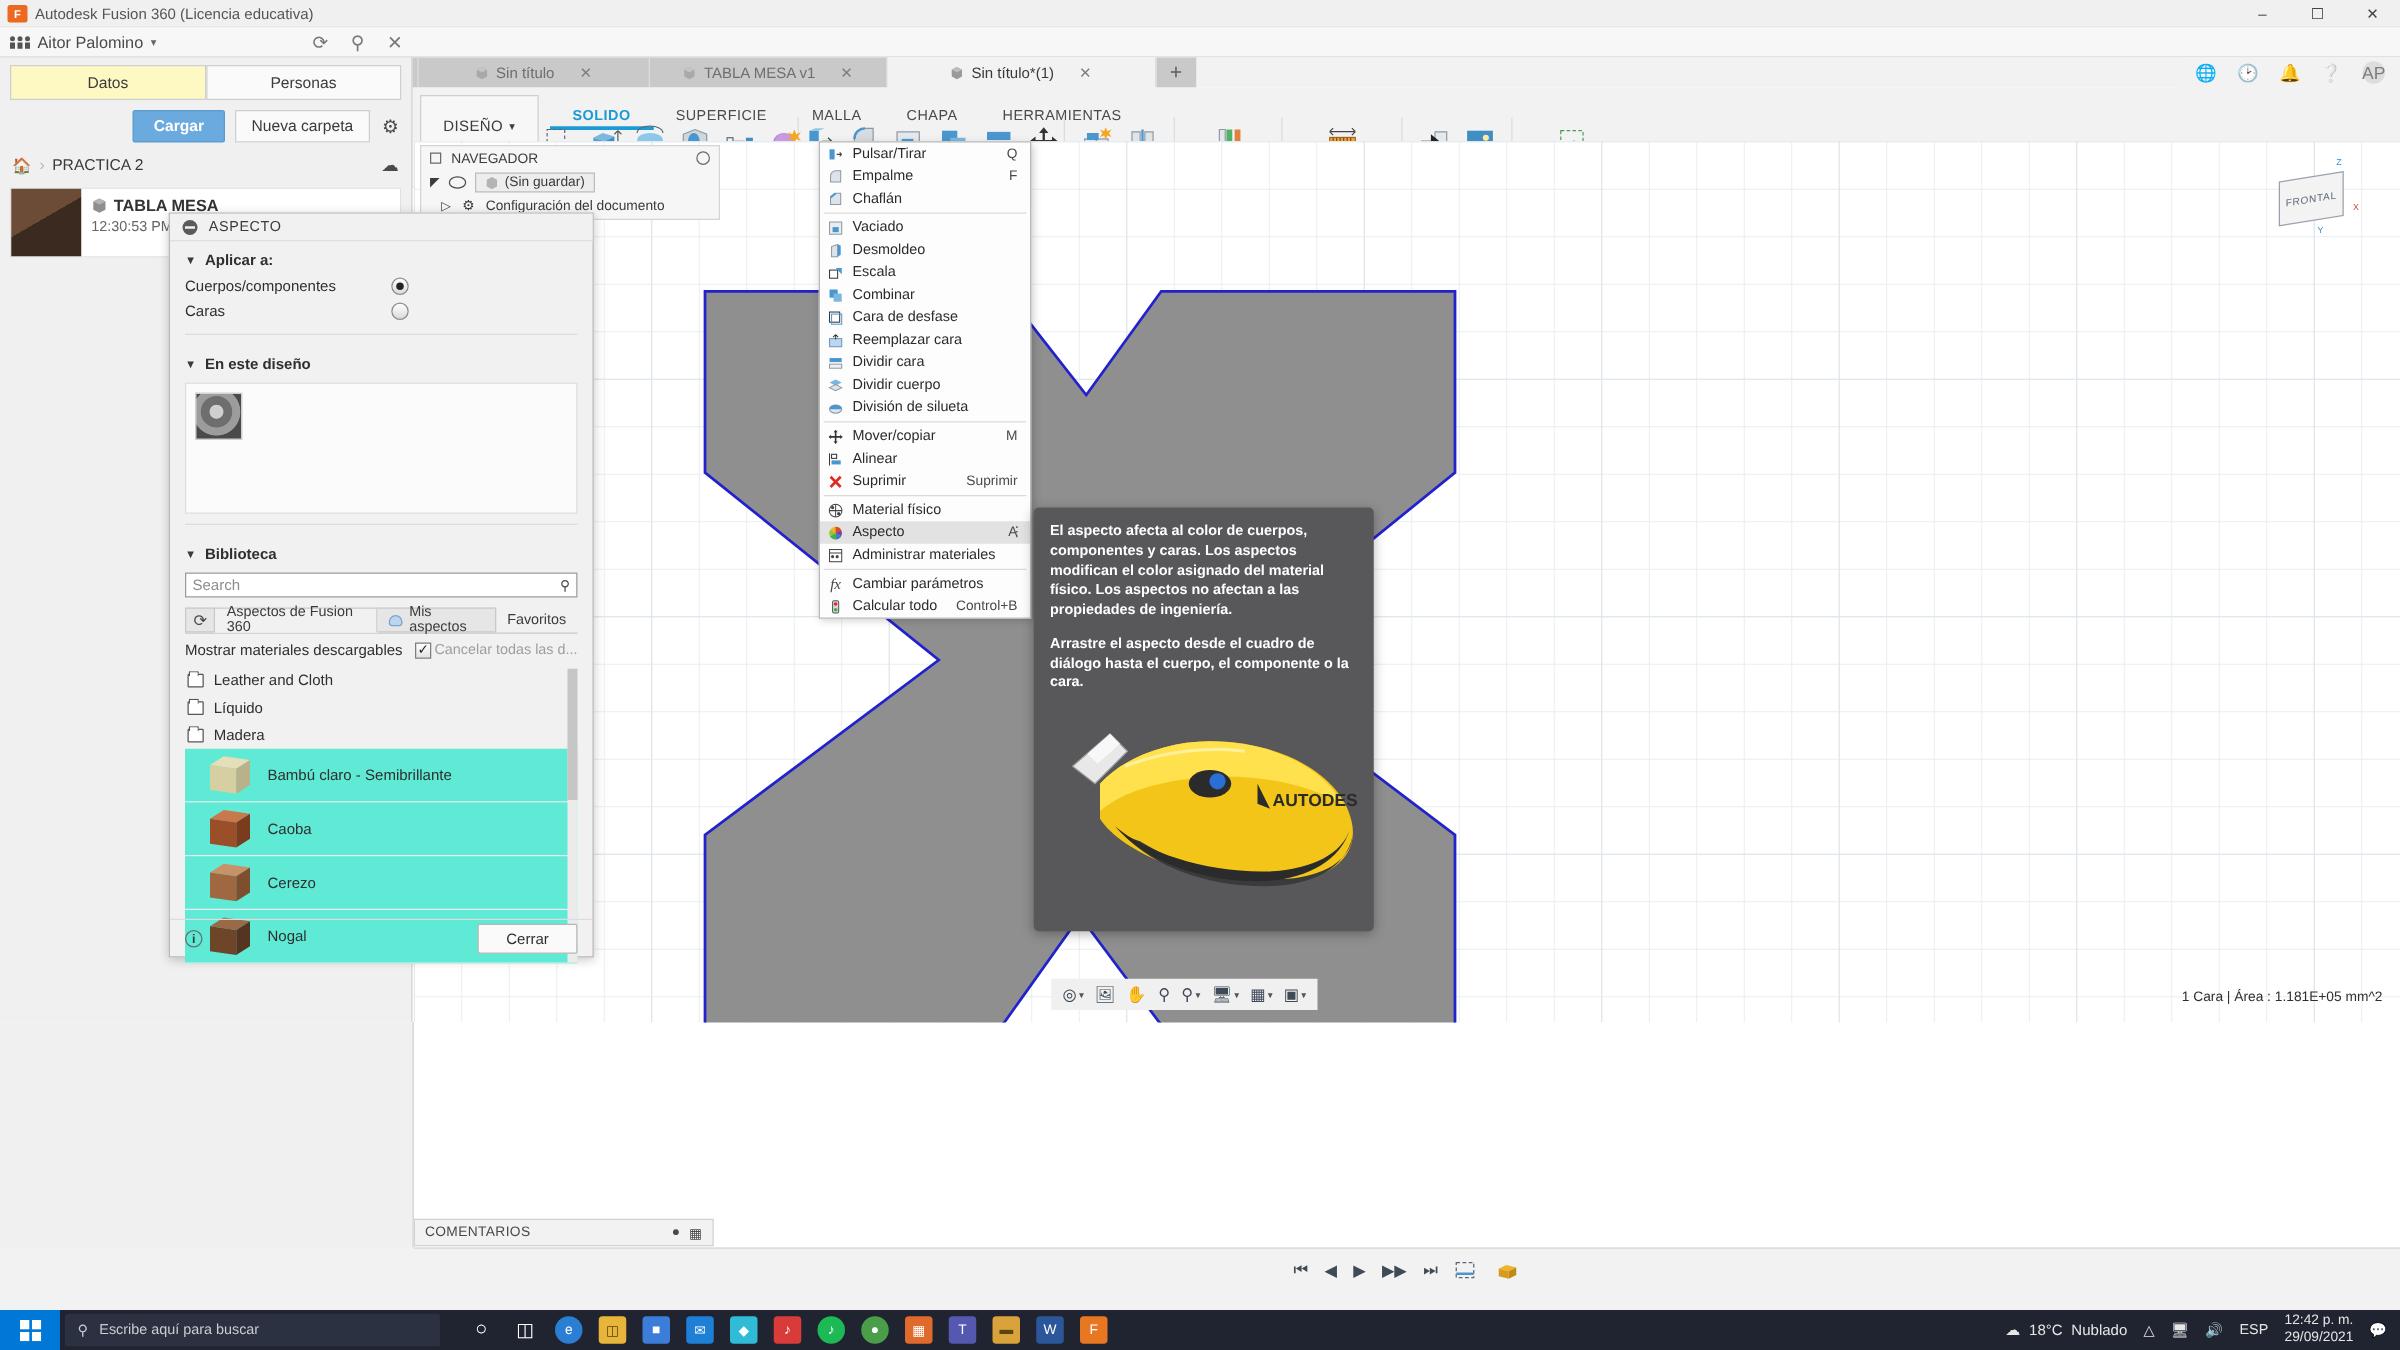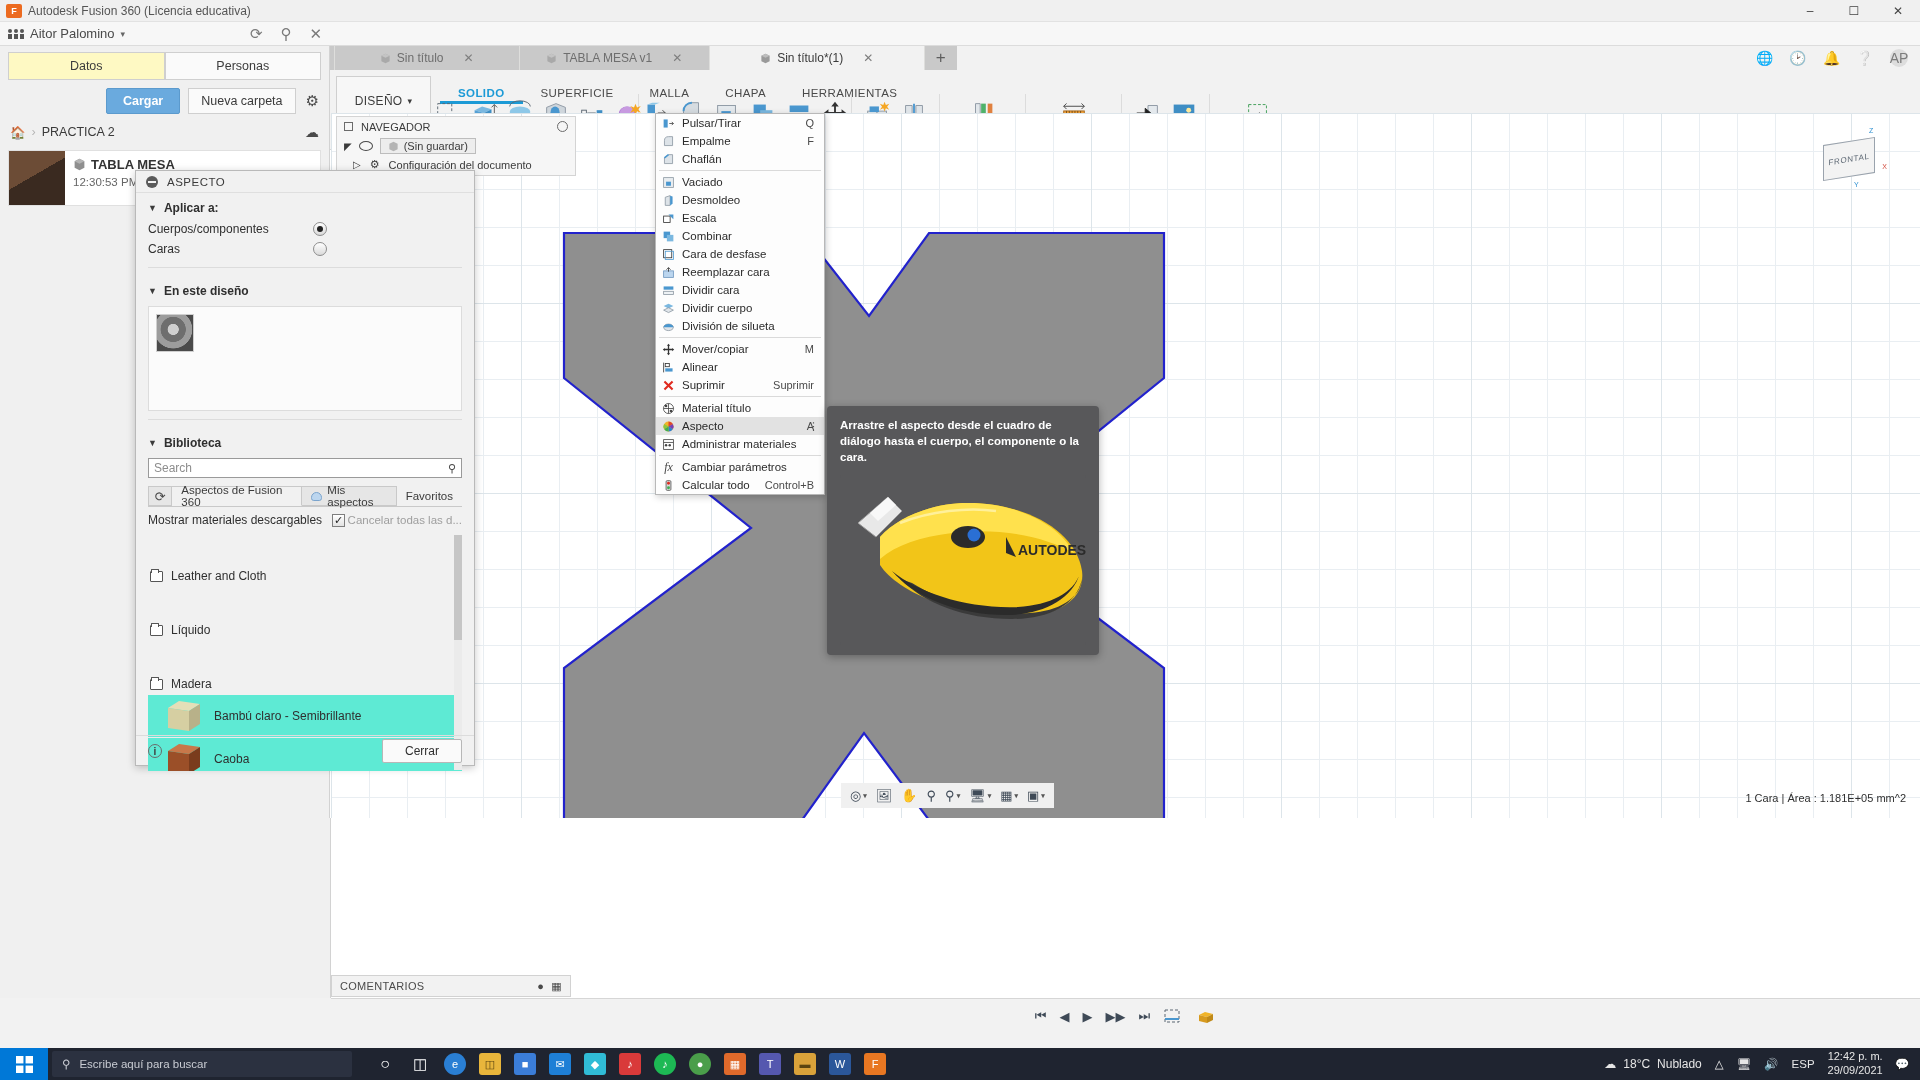--- a/index.html
+++ b/index.html
@@ -130,21 +130,21 @@
   .lib-tab { display:flex; align-items:center; gap:5px; padding:0 9px; font-size:11.5px; color:#3b3b3b;
              border:1px solid #c9c9c9; border-left:0; background:#e6e6e6;}
   .lib-tab.sel { background:#f1f1f1; border-bottom-color:#f1f1f1;}
   .lib-tab.bare { border:0; background:transparent;}
   .cloudic { width:13px;height:9px;background:#bcd6ef;border:1px solid #7ba4cd;border-radius:6px 6px 3px 3px;}
   .dl-row { display:flex; align-items:center; padding:6px 12px 4px 12px; font-size:12px; color:#2f2f2f;}
   .chk { width:13px;height:13px;border:1px solid #7e7e7e;background:linear-gradient(#fff,#e2e2e2);
          margin-left:10px; color:#222;font-size:11px;line-height:11px;text-align:center;}
   .dl-cancel { margin-left:auto; color:#9e9e9e; font-size:11.5px;}
   .mat-list { margin:2px 12px 0 12px; height:238px; overflow:hidden; position:relative; }
-  .folder-row { display:flex; align-items:center; gap:8px; padding:4px 2px; font-size:12px; color:#2f2f2f;margin-top:32px;}
+  .folder-row { display:flex; align-items:center; gap:8px; padding:4px 2px; font-size:12px; color:#2f2f2f;}
   .folder { width:13px;height:11px; border:1px solid #555; border-radius:1px; position:relative; background:#fff;}
   .folder:before{content:"";position:absolute;left:0;top:-3px;width:6px;height:3px;background:#fff;border:1px solid #555;border-bottom:0;border-radius:1px 1px 0 0;}
   .mat-row { display:flex; align-items:center; gap:12px; height:43px; border-bottom:1px solid #ececec;
              padding-left:18px; background:#5eead4;}
   .mat-cube { width:36px;height:36px; flex:0 0 auto;}
   .mat-name { font-size:12px; color:#2f2f2f;}
   .mscroll { position:absolute; right:-1px; top:2px; width:9px; height:235px; background:#ebebeb;}
   .mscroll i { position:absolute; top:0; left:0; width:9px; height:105px; background:#c6c6c6; display:block;}
   .asp-foot { position:absolute; bottom:0; left:0; right:0; height:30px; display:flex; align-items:center;
               padding:0 12px; border-top:1px solid #dcdcdc;}
@@ -778,21 +778,21 @@
     <span class="shortcut">Suprimir</span>
   </div>
   <div class="msep"></div>
   <div class="mi">
     <svg class="mic" viewBox="0 0 16 16">
         <circle cx="8" cy="8" r="6.2" fill="#fff" stroke="#444"></circle>
         <path d="M8 1.8v12.4M1.8 8h12.4" stroke="#444"></path>
         <circle cx="5" cy="5" r="1.6" fill="#444"></circle>
         <circle cx="11" cy="11" r="1.6" fill="#444"></circle>
       </svg>
-    <span class="mlabel">Material título</span>
+    <span class="mlabel">Material físico</span>
   </div>
   <div class="mi hl">
     <svg class="mic" viewBox="0 0 16 16">
       <circle cx="8" cy="8" r="6.2" fill="#f0b429"></circle>
       <path d="M8 8 L8 1.8 A6.2 6.2 0 0 1 13.4 4.9 Z" fill="#e0452e"></path>
       <path d="M8 8 L13.4 4.9 A6.2 6.2 0 0 1 13.4 11.1 Z" fill="#7a3fb5"></path>
       <path d="M8 8 L13.4 11.1 A6.2 6.2 0 0 1 8 14.2 Z" fill="#2d7fd0"></path>
       <path d="M8 8 L8 14.2 A6.2 6.2 0 0 1 2.6 11.1 Z" fill="#3fae52"></path>
       <path d="M8 8 L2.6 11.1 A6.2 6.2 0 0 1 2.6 4.9 Z" fill="#8ec63f"></path>
     </svg>
@@ -819,20 +819,21 @@
         <rect x="5" y="2" width="6" height="12" rx="1.4" fill="#d8d8d8" stroke="#555"></rect>
         <circle cx="8" cy="5.2" r="1.8" fill="#e02b20"></circle>
         <circle cx="8" cy="10.8" r="1.8" fill="#3fae52"></circle>
       </svg>
     <span class="mlabel">Calcular todo</span>
     <span class="shortcut">Control+B</span>
   </div>
 </div>
 
 <div id="tooltip">
+  <p>El aspecto afecta al color de cuerpos, componentes y caras. Los aspectos modifican el color asignado del material físico. Los aspectos no afectan a las propiedades de ingeniería.</p>
   <p>Arrastre el aspecto desde el cuadro de diálogo hasta el cuerpo, el componente o la cara.</p>
   <div class="tt-img">
     <svg width="246" height="170" viewBox="0 0 246 170">
       <path d="M18 48 L48 22 L62 36 L36 62 Z" fill="#e8e8e8" stroke="#9a9a9a"></path>
       <path d="M30 38 L48 22 L56 30 L38 46 Z" fill="#f8f8f8"></path>
       <path d="M40 62 C58 42 92 28 128 28 C186 28 236 56 242 96 C246 126 214 142 176 142 C120 142 58 118 40 90 Z" fill="#f2c518"></path>
       <path d="M40 62 C58 42 92 28 128 28 C176 28 218 48 234 78 C206 62 160 52 112 58 C80 62 56 70 40 84 Z" fill="#ffe14d"></path>
       <path d="M72 108 C104 128 150 140 190 138 C218 136 240 124 242 104 C236 132 206 144 172 144 C124 144 84 128 60 104 Z" fill="#3a3a3a"></path>
       <path d="M52 96 C78 118 128 134 178 132 C210 130 234 118 240 98 C232 126 200 140 166 140 C118 140 74 122 52 96 Z" fill="#2b2b2b"></path>
       <ellipse cx="128" cy="62" rx="17" ry="11" fill="#2b2b2b"></ellipse>

